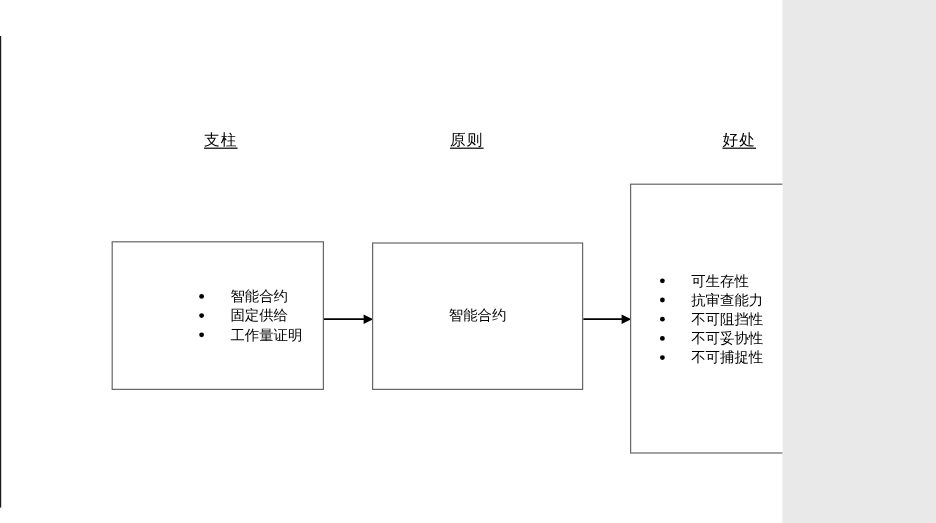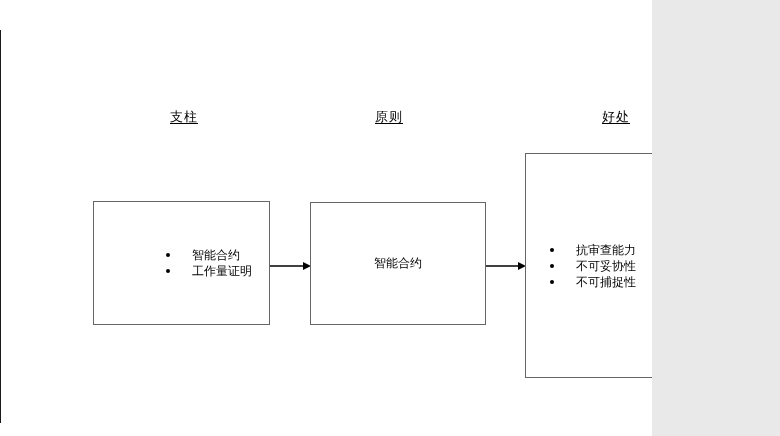--- a/index.html
+++ b/index.html
@@ -101,20 +101,24 @@
   <div class="col-header" id="header-benefits">好处</div>
 
   <div class="shape-box" id="box-pillars">
     <ul class="bullet-list">
       <li>
         <span class="dot"></span>
         <span>智能合约</span>
       </li>
       <li>
         <span class="dot"></span>
+        <span>固定供给</span>
+      </li>
+      <li>
+        <span class="dot"></span>
         <span>工作量证明</span>
       </li>
     </ul>
   </div>
 
   <svg class="arrow" id="arrow-1" viewBox="0 0 41 14">
     <line x1="0" y1="7" x2="34" y2="7" stroke="#000000" stroke-width="1.5"></line>
     <polygon points="33,3 41,7 33,11" fill="#000000"></polygon>
   </svg>
 
@@ -124,21 +128,29 @@
 
   <svg class="arrow" id="arrow-2" viewBox="0 0 40 14">
     <line x1="0" y1="7" x2="33" y2="7" stroke="#000000" stroke-width="1.5"></line>
     <polygon points="32,3 40,7 32,11" fill="#000000"></polygon>
   </svg>
 
   <div class="shape-box" id="box-benefits">
     <ul class="bullet-list">
       <li>
         <span class="dot"></span>
+        <span>可生存性</span>
+      </li>
+      <li>
+        <span class="dot"></span>
         <span>抗审查能力</span>
+      </li>
+      <li>
+        <span class="dot"></span>
+        <span>不可阻挡性</span>
       </li>
       <li>
         <span class="dot"></span>
         <span>不可妥协性</span>
       </li>
       <li>
         <span class="dot"></span>
         <span>不可捕捉性</span>
       </li>
     </ul>

